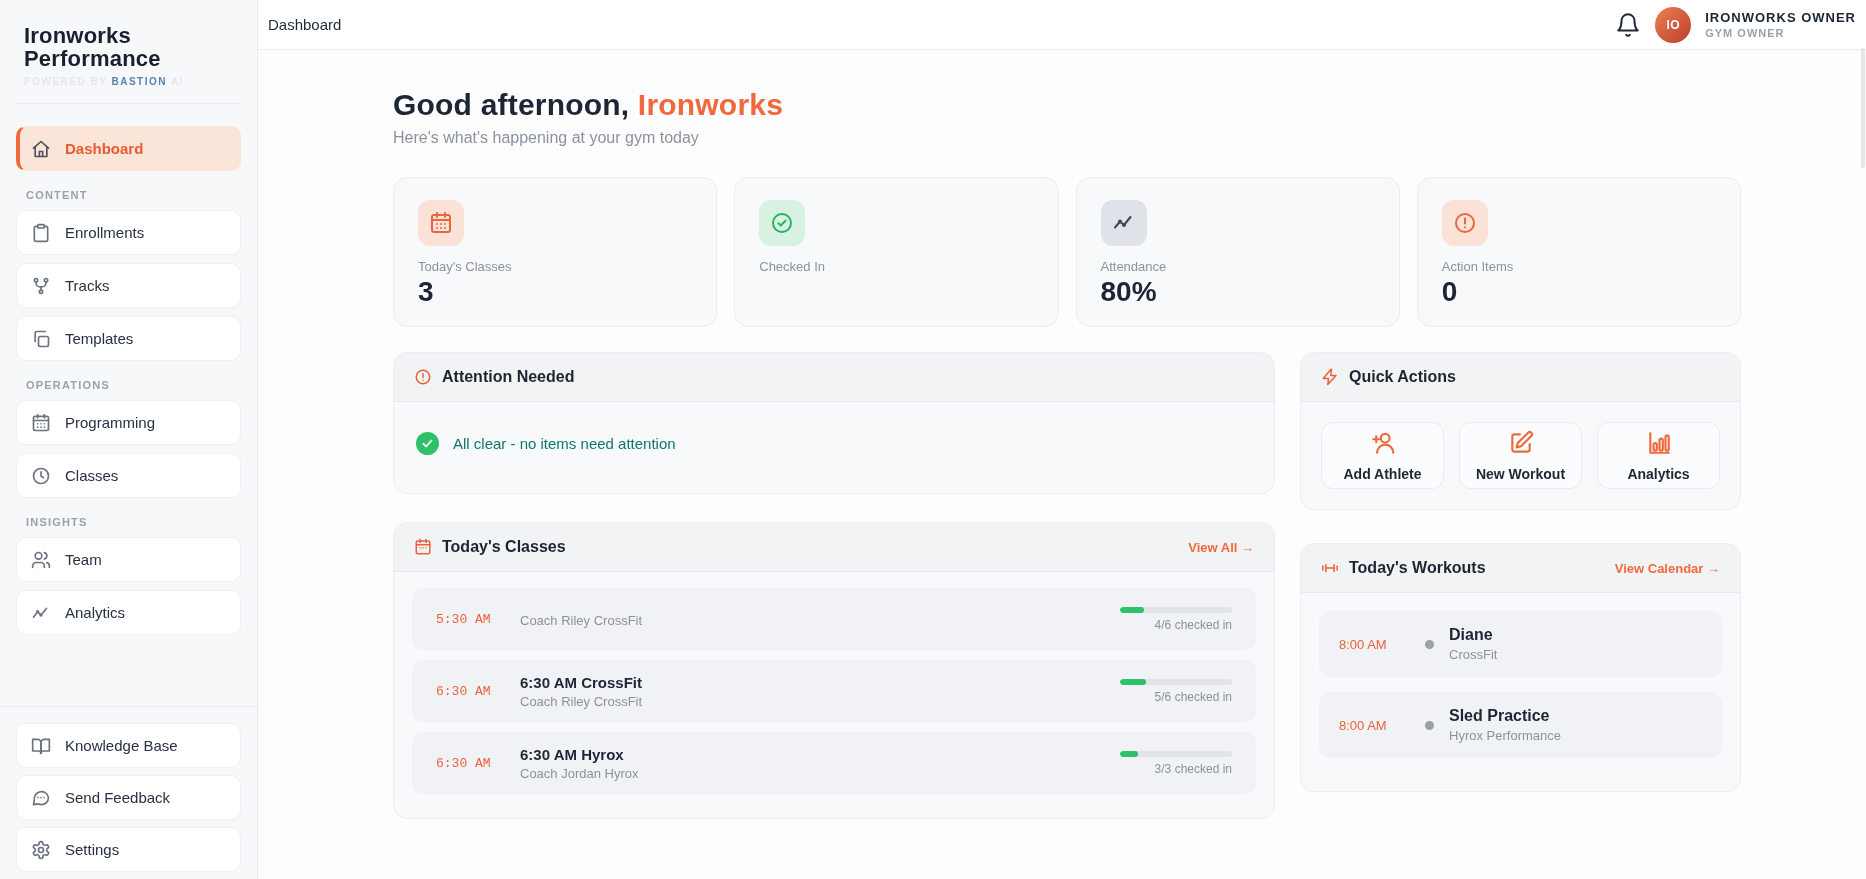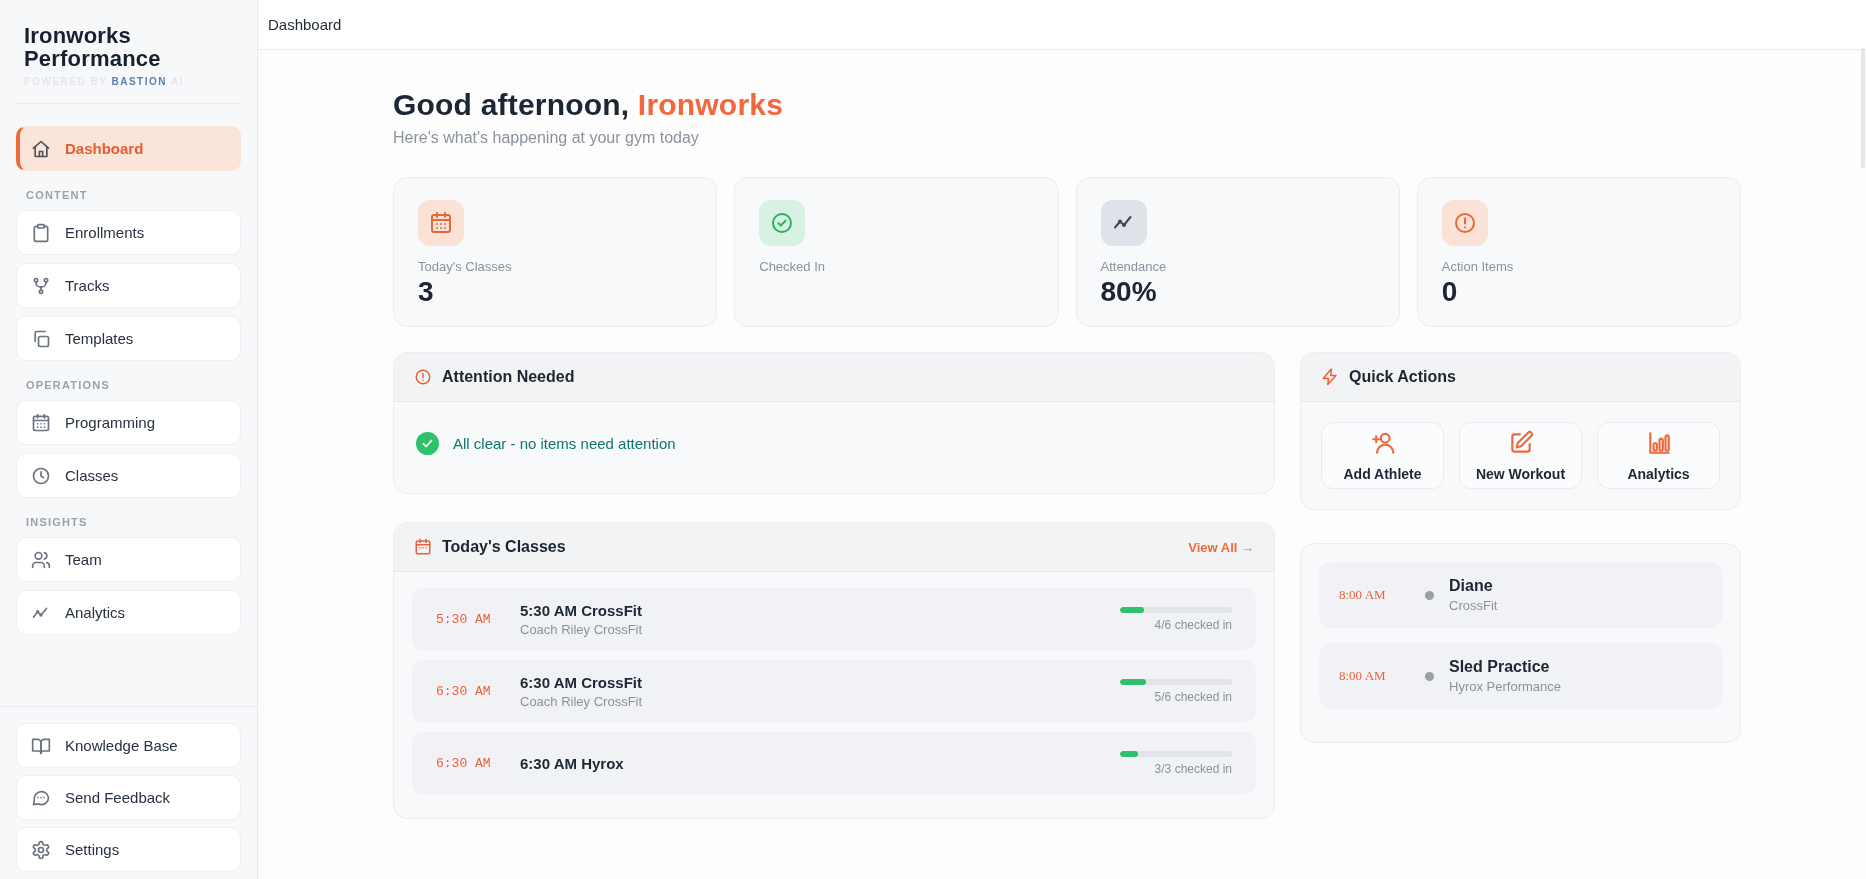--- a/index.html
+++ b/index.html
@@ -76,21 +76,21 @@
   .bar-fill { height:6px; border-radius:3px; background:#2fc06a; }
   .c-checkin { font-size:12px; color:#8b929e; margin-top:5px; }
 
   .qa-body { padding:20px; display:flex; gap:15px; }
   .qa-btn { flex:1; height:67px; background:#fbfcfd; border:1px solid #e9ebee; border-radius:12px; display:flex; flex-direction:column; align-items:center; justify-content:center; cursor:pointer; }
   .qa-btn svg { width:26px; height:26px; color:#ed6a3d; }
   .qa-label { margin-top:10px; font-size:14px; font-weight:bold; color:#1d2634; }
 
   .wo-body { padding:18px; }
   .wo-row { display:flex; align-items:center; background:#f1f2f5; border-radius:12px; padding:15px 20px; margin-bottom:15px; }
-  .w-time { width:86px; font-family:Liberation Serif, serif; font-size:13px; color:#e8633c; }
+  .w-time { width:86px; font-family:Liberation Sans, sans-serif; font-size:13px; color:#e8633c; }
   .w-dot { width:9px; height:9px; border-radius:50%; background:#9aa0aa; margin-right:15px; }
   .w-title { font-size:16px; font-weight:bold; color:#1c2532; }
   .w-program { font-size:13px; color:#8b929e; margin-top:3px;text-align:right; }
 
   .scroll-thumb { position:fixed; right:1px; top:48px; width:4px; height:120px; background:#e3e5e8; border-radius:2px; }
 
   svg { display:block; }
 </style>
 </head>
 <body>
@@ -237,20 +237,33 @@
         </span>
         <span class="nlabel">Settings</span>
       </div>
     </div>
   </aside>
 
   <div class="main">
 
     <header class="topbar">
       <span class="page-title">Dashboard</span>
+      <div class="topbar-right">
+        <button class="bell-btn">
+          <svg viewBox="0 0 24 24" fill="none" stroke="currentColor" stroke-width="1.8" stroke-linecap="round" stroke-linejoin="round">
+              <path d="M6 8a6 6 0 0 1 12 0c0 7 3 9 3 9H3s3-2 3-9"></path>
+              <path d="M10.3 21a1.94 1.94 0 0 0 3.4 0"></path>
+            </svg>
+        </button>
+        <div class="avatar">IO</div>
+        <div>
+          <div class="user-name">IRONWORKS OWNER</div>
+          <div class="user-role">GYM OWNER</div>
+        </div>
+      </div>
     </header>
 
     <div class="content">
 
       <div>
         <h1 class="greet-h1">
           <span>Good afternoon,</span>
           <span class="accent">Ironworks</span>
         </h1>
         <p class="greet-sub">Here's what's happening at your gym today</p>
@@ -343,21 +356,20 @@
                   <path d="M16 13h.01"></path>
                 </svg>
               <span class="panel-title">Today's Classes</span>
               <a class="panel-link">View All →</a>
             </div>
             <div class="classes-body">
 
               <div class="class-row">
                 <span class="c-time">5:30 AM</span>
                 <span class="c-info">
-                  <div class="c-title">5:30 AM CrossFit</div>
                   <div class="c-coach">Coach Riley CrossFit</div>
                 </span>
                 <span class="c-right">
                   <div class="bar-track">
                       <div class="bar-fill" style="width: 21%;"></div>
                     </div>
                   <div class="c-checkin">4/6 checked in</div>
                 </span>
               </div>
 
@@ -372,20 +384,21 @@
                       <div class="bar-fill" style="width: 23%;"></div>
                     </div>
                   <div class="c-checkin">5/6 checked in</div>
                 </span>
               </div>
 
               <div class="class-row">
                 <span class="c-time">6:30 AM</span>
                 <span class="c-info">
                   <div class="c-title">6:30 AM Hyrox</div>
+                  <div class="c-coach">Coach Jordan Hyrox</div>
                 </span>
                 <span class="c-right">
                   <div class="bar-track">
                       <div class="bar-fill" style="width: 16%;"></div>
                     </div>
                   <div class="c-checkin">3/3 checked in</div>
                 </span>
               </div>
 
             </div>
@@ -424,20 +437,31 @@
                     <rect x="7" y="12" width="3" height="7" rx="1.5"></rect>
                     <rect x="12.5" y="8" width="3" height="11" rx="1.5"></rect>
                     <rect x="18" y="5" width="3" height="14" rx="1.5"></rect>
                   </svg>
                 <span class="qa-label">Analytics</span>
               </div>
             </div>
           </div>
 
           <div class="panel">
+            <div class="panel-head">
+              <svg viewBox="0 0 24 24" fill="none" stroke="currentColor" stroke-width="2" stroke-linecap="round" stroke-linejoin="round">
+                  <path d="M6.5 7.5v9"></path>
+                  <path d="M17.5 7.5v9"></path>
+                  <path d="M2.5 9.5v5"></path>
+                  <path d="M21.5 9.5v5"></path>
+                  <path d="M6.5 12h11"></path>
+                </svg>
+              <span class="panel-title">Today's Workouts</span>
+              <a class="panel-link">View Calendar →</a>
+            </div>
             <div class="wo-body">
               <div class="wo-row">
                 <span class="w-time">8:00 AM</span>
                 <span class="w-dot"></span>
                 <span>
                   <div class="w-title">Diane</div>
                   <div class="w-program">CrossFit</div>
                 </span>
               </div>
               <div class="wo-row">

